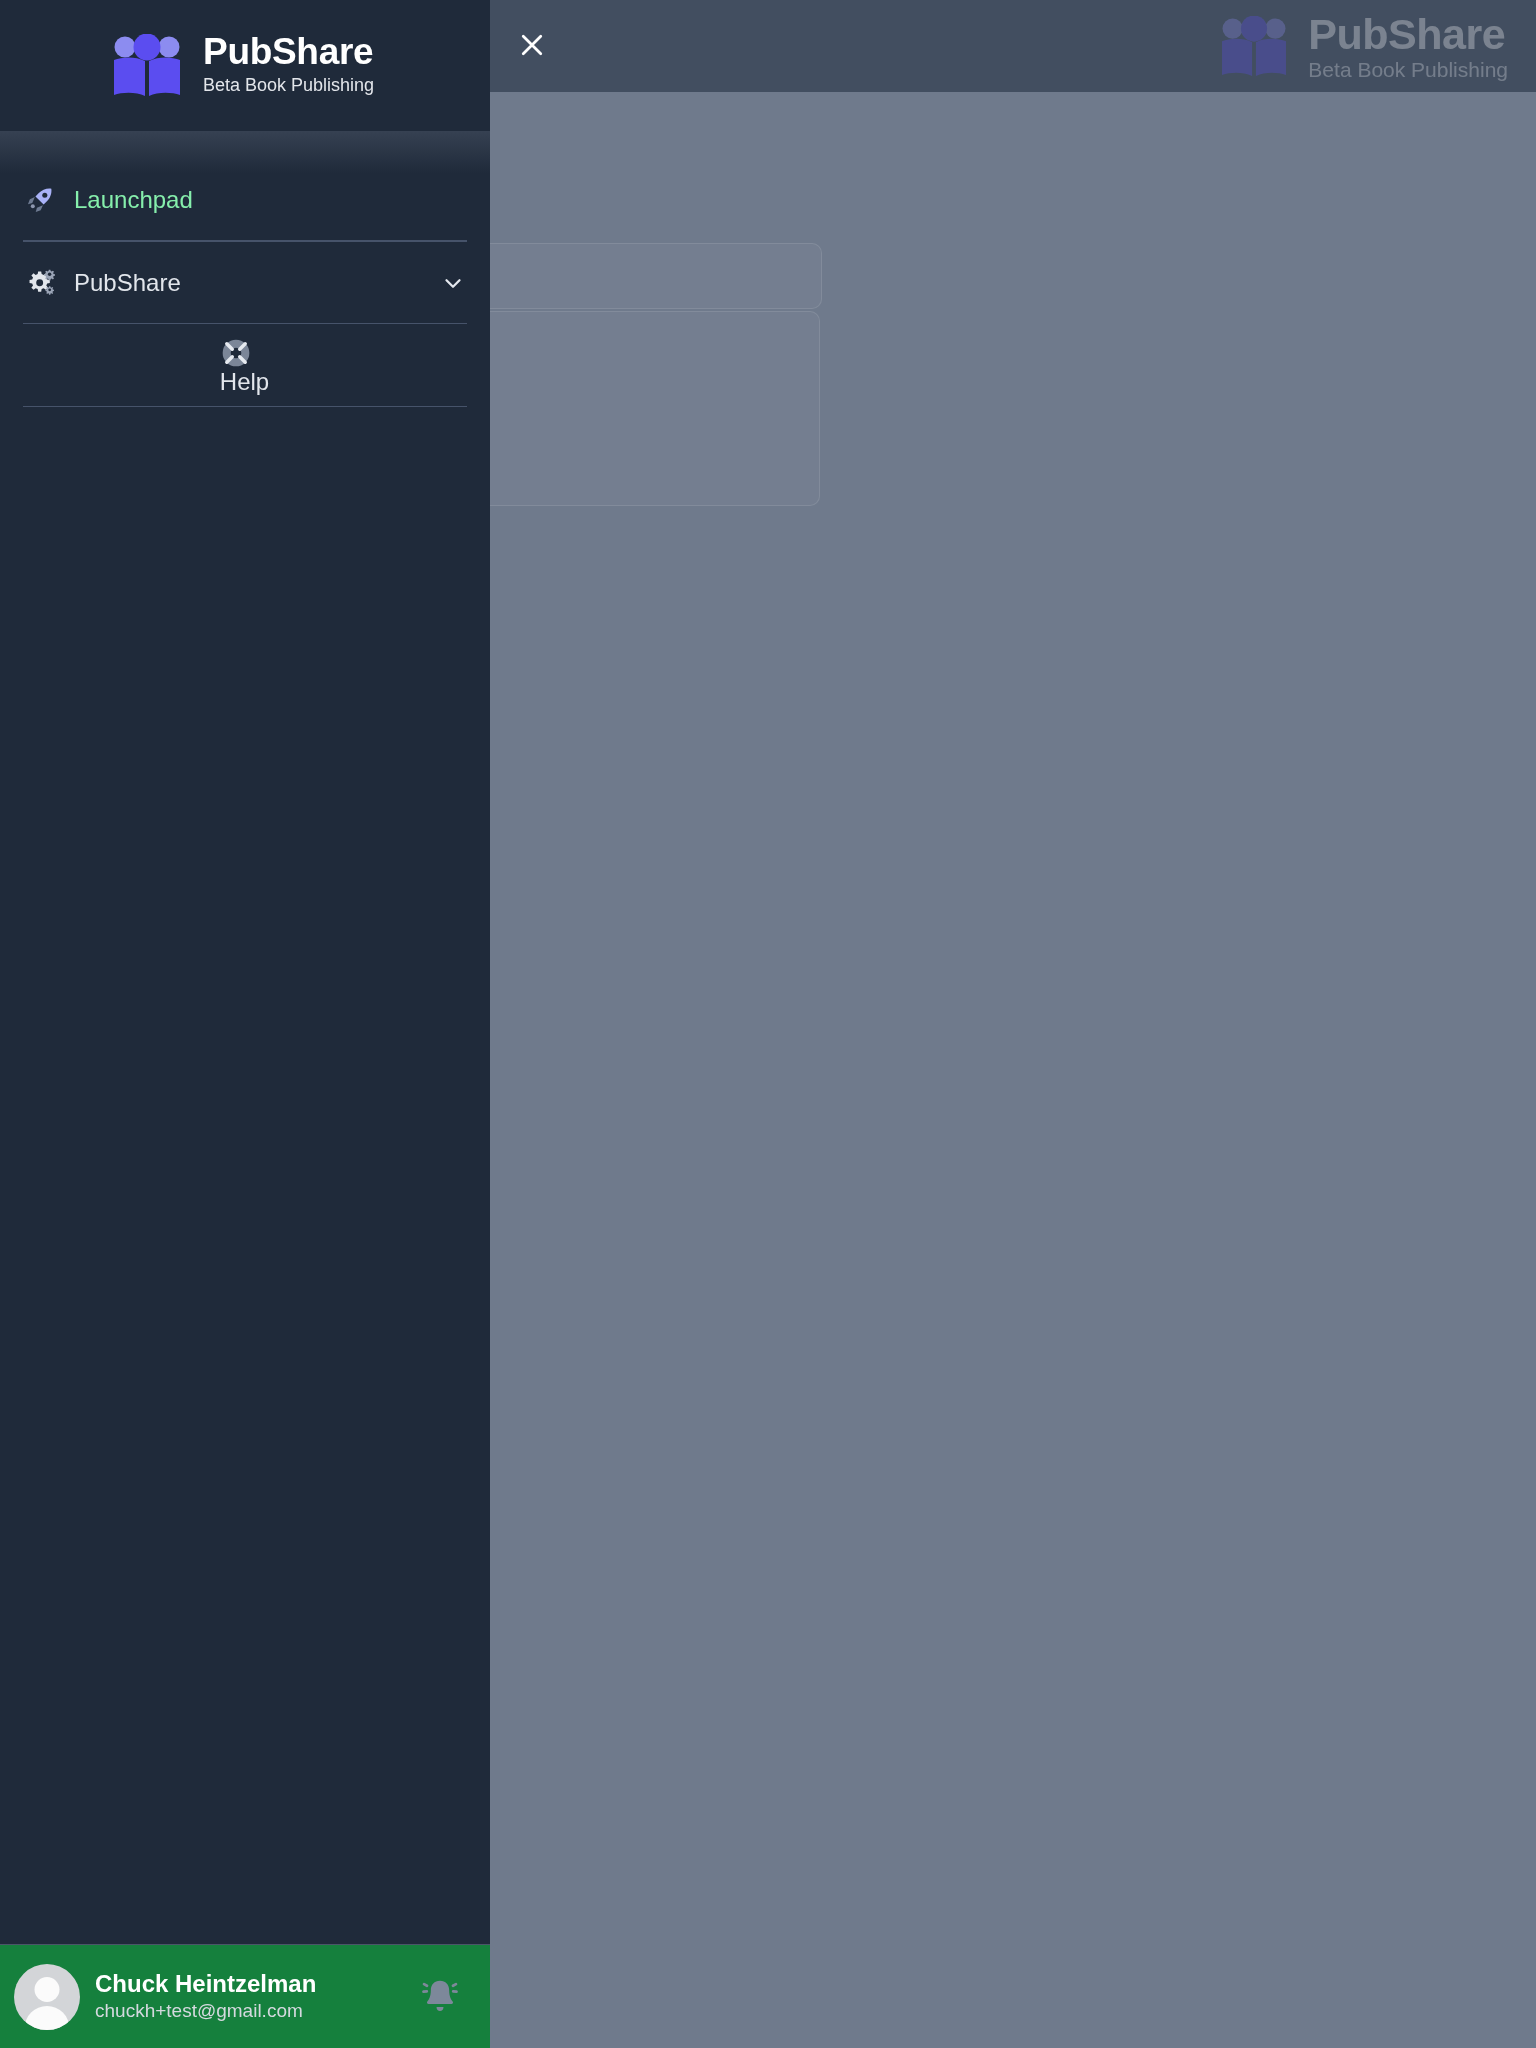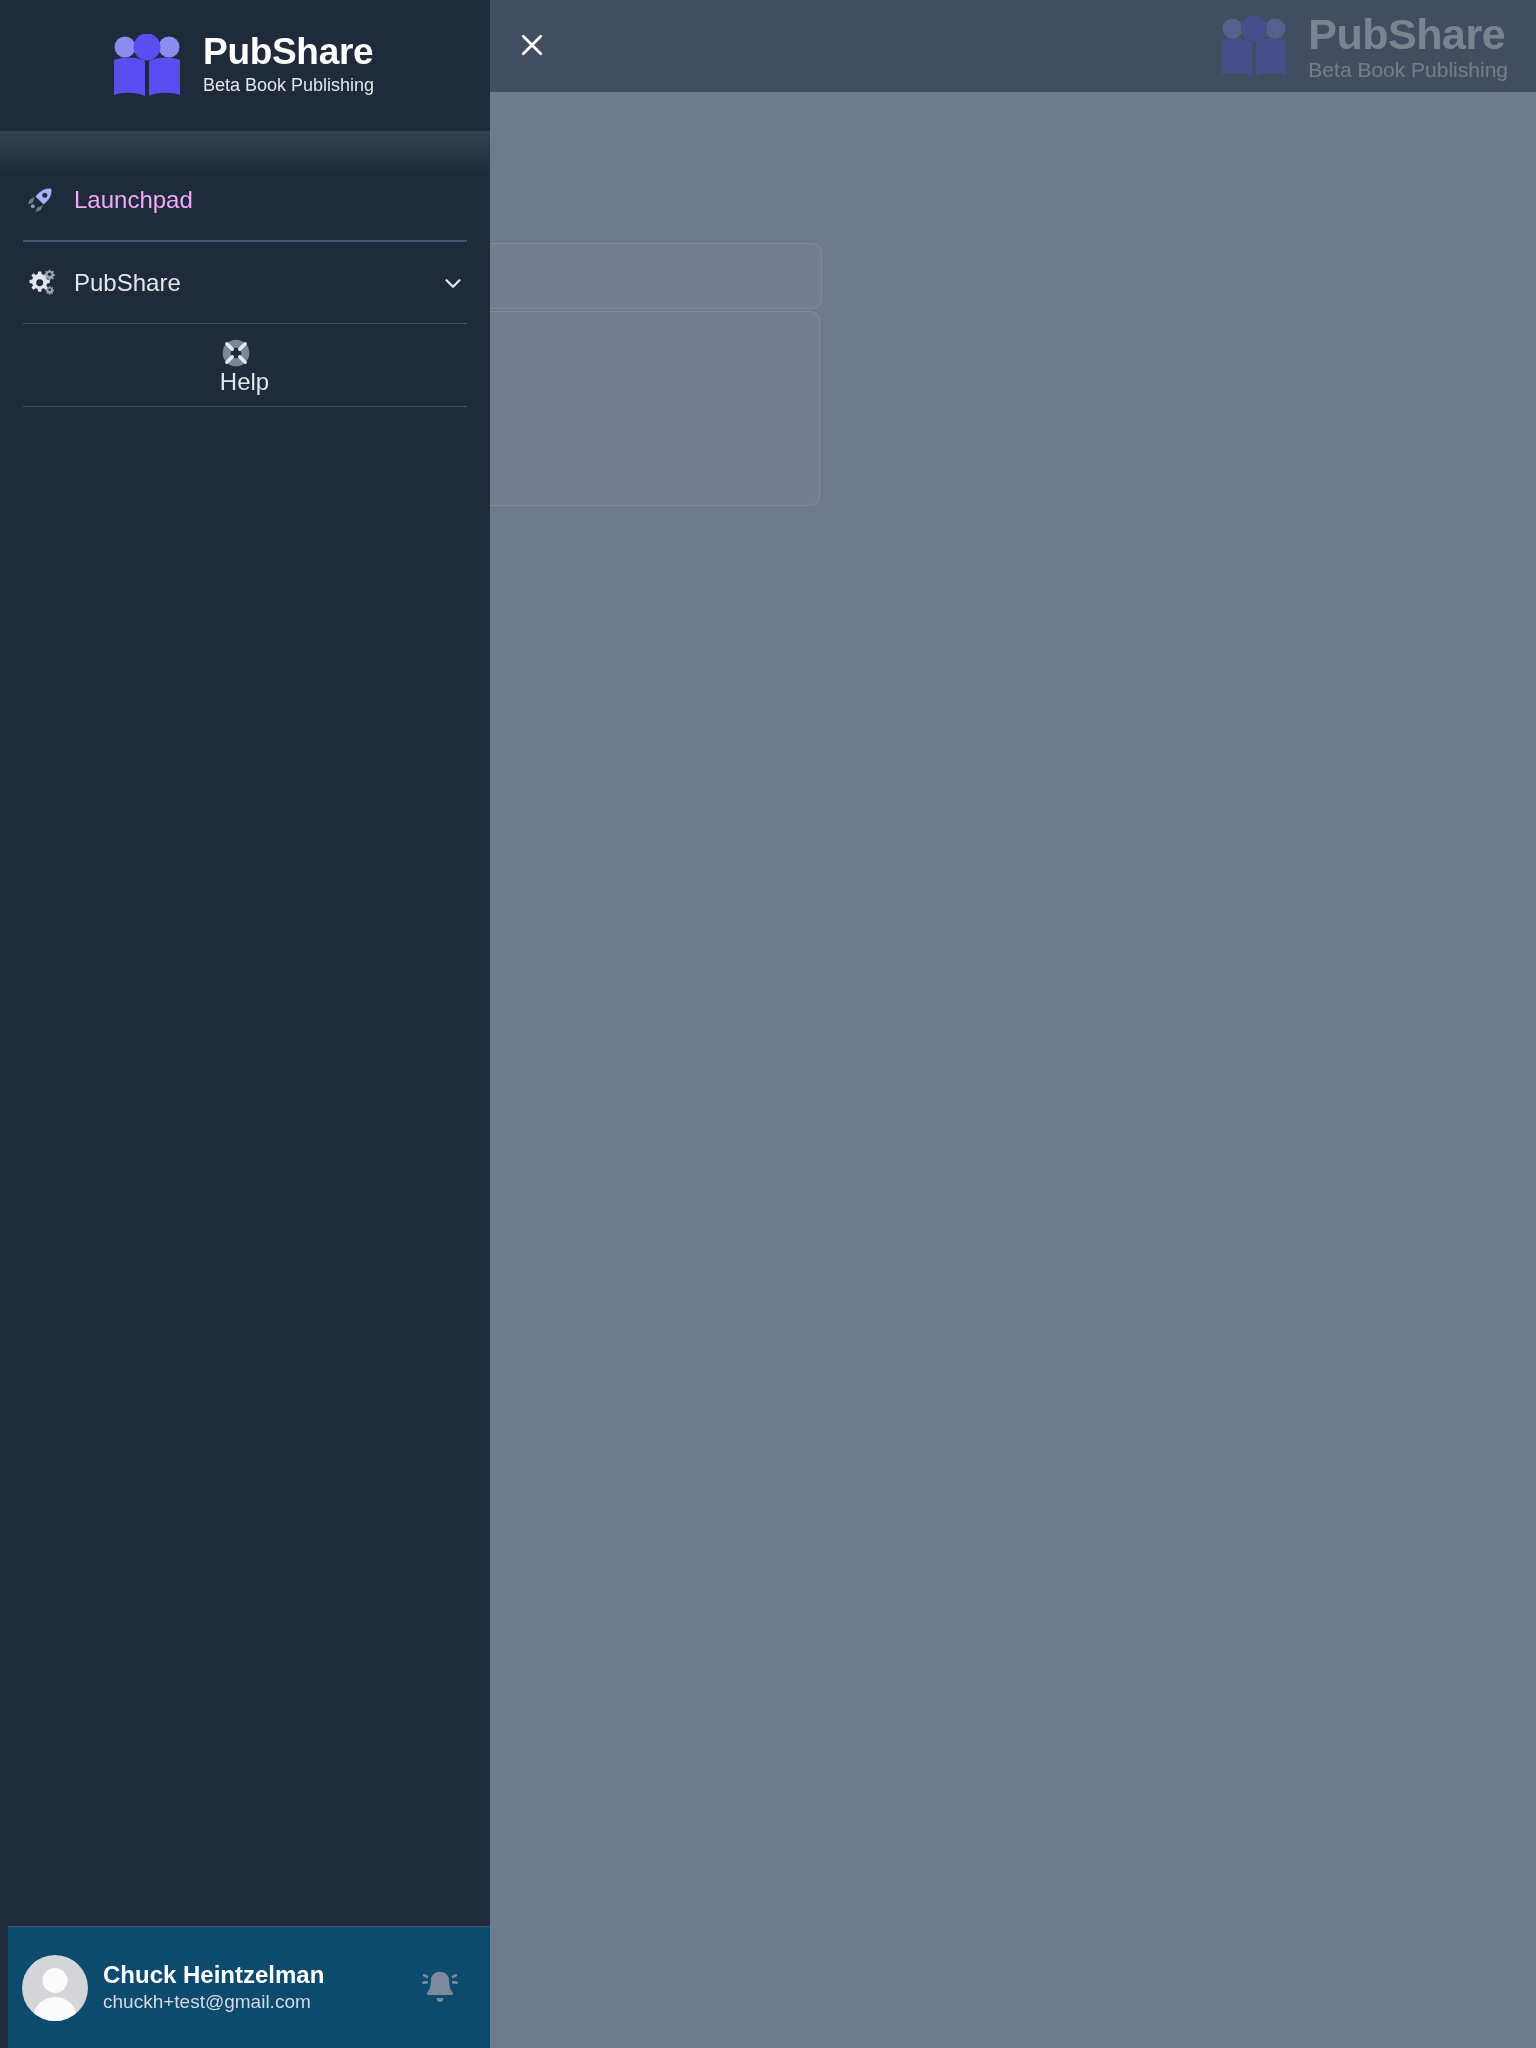--- a/index.html
+++ b/index.html
@@ -80,35 +80,34 @@
     padding-left: 23px; padding-right: 24px;
     color: #e2e6ec;
   }
   .nav-item .ico {
     width: 34px; height: 34px; flex: none;
     display: flex; align-items: center; justify-content: center;
     margin-right: 17px;
   }
   .nav-item .lbl { font-size: 24px; line-height: 1; flex: 1 1 auto; }
   .nav-item .chev { width: 26px; height: 26px; flex: none; display: flex; align-items: center; justify-content: center; }
-  .nav-item.active .lbl { color: #f0abfc; }
+  .nav-item.active .lbl { color: #86efac; }
 
   .nav-sep { height: 1px; background: #46536a; margin: 0 23px; }
 
   .nav-item.compact { height: 56px; }
 
   
   .userbar {
     flex: none;
-    height: 122px;
-    background: #0c4a6e;
+    height: 104px;
+    background: #15803d;
     border-top: 1px solid #4a5568;
     display: flex; align-items: center;
     padding: 0 24px 0 14px;
-    margin-left: 8px;
   }
   .userbar .avatar {
     width: 66px; height: 66px; border-radius: 50%;
     background: #d3d5d8; flex: none; margin-right: 15px;
     position: relative; overflow: hidden;
   }
   .userbar .avatar .head {
     position: absolute; left: 50%; top: 13px; transform: translateX(-50%);
     width: 25px; height: 25px; border-radius: 50%; background: #fbfbfb;
   }

